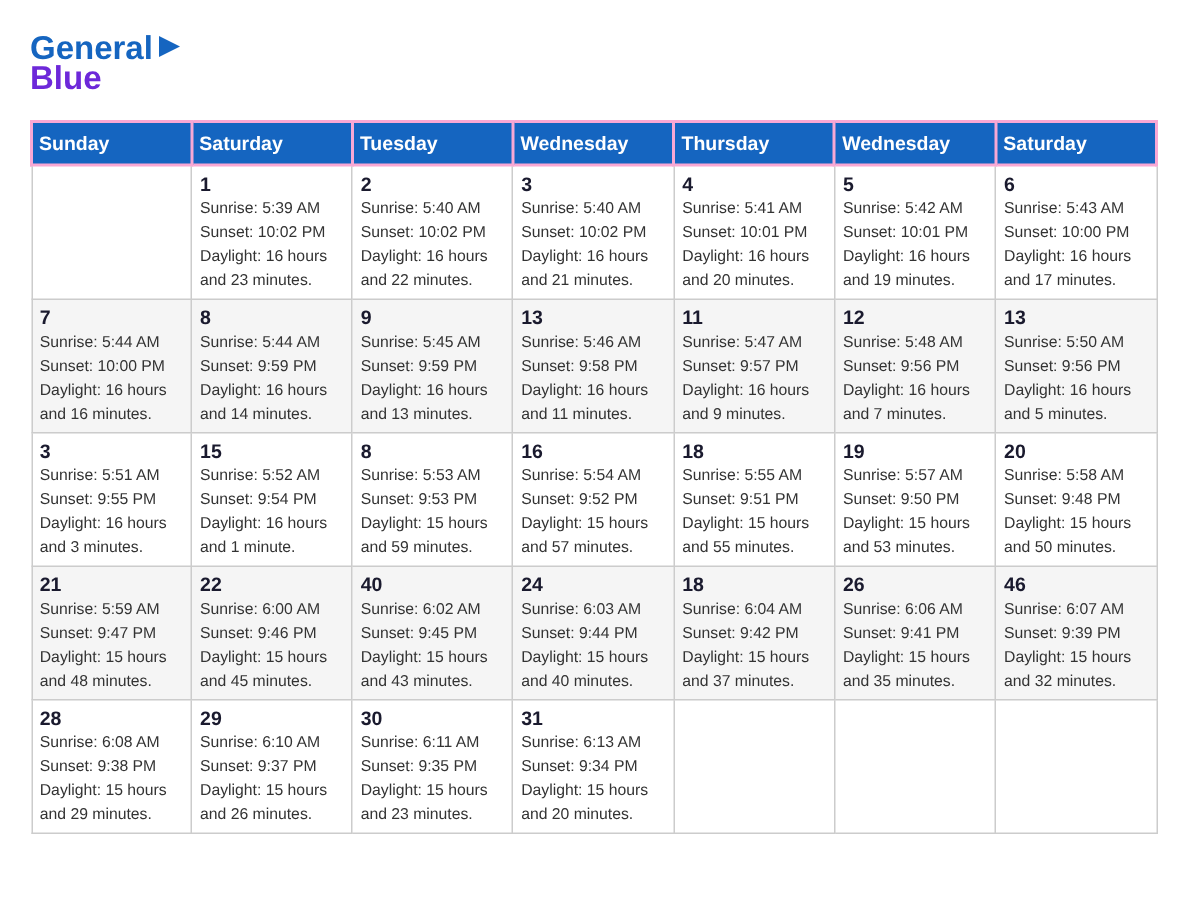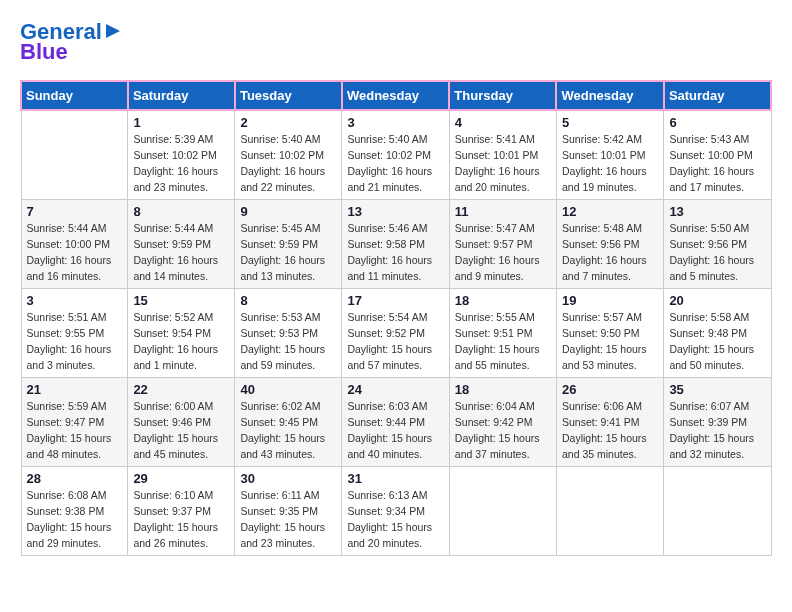--- a/index.html
+++ b/index.html
@@ -185,21 +185,21 @@
       </td>
         <td>
         <span class="day-num">15</span>
         <span class="day-detail">Sunrise: 5:52 AM<br>Sunset: 9:54 PM<br>Daylight: 16 hours and 1 minute.</span>
       </td>
         <td>
         <span class="day-num">8</span>
         <span class="day-detail">Sunrise: 5:53 AM<br>Sunset: 9:53 PM<br>Daylight: 15 hours and 59 minutes.</span>
       </td>
         <td>
-        <span class="day-num">17</span>
+        <span class="day-num">16</span>
         <span class="day-detail">Sunrise: 5:54 AM<br>Sunset: 9:52 PM<br>Daylight: 15 hours and 57 minutes.</span>
       </td>
         <td>
         <span class="day-num">18</span>
         <span class="day-detail">Sunrise: 5:55 AM<br>Sunset: 9:51 PM<br>Daylight: 15 hours and 55 minutes.</span>
       </td>
         <td>
         <span class="day-num">19</span>
         <span class="day-detail">Sunrise: 5:57 AM<br>Sunset: 9:50 PM<br>Daylight: 15 hours and 53 minutes.</span>
       </td>
@@ -227,21 +227,21 @@
       </td>
         <td>
         <span class="day-num">18</span>
         <span class="day-detail">Sunrise: 6:04 AM<br>Sunset: 9:42 PM<br>Daylight: 15 hours and 37 minutes.</span>
       </td>
         <td>
         <span class="day-num">26</span>
         <span class="day-detail">Sunrise: 6:06 AM<br>Sunset: 9:41 PM<br>Daylight: 15 hours and 35 minutes.</span>
       </td>
         <td>
-        <span class="day-num">35</span>
+        <span class="day-num">46</span>
         <span class="day-detail">Sunrise: 6:07 AM<br>Sunset: 9:39 PM<br>Daylight: 15 hours and 32 minutes.</span>
       </td>
       </tr>
       <tr>
         <td>
         <span class="day-num">28</span>
         <span class="day-detail">Sunrise: 6:08 AM<br>Sunset: 9:38 PM<br>Daylight: 15 hours and 29 minutes.</span>
       </td>
         <td>
         <span class="day-num">29</span>

